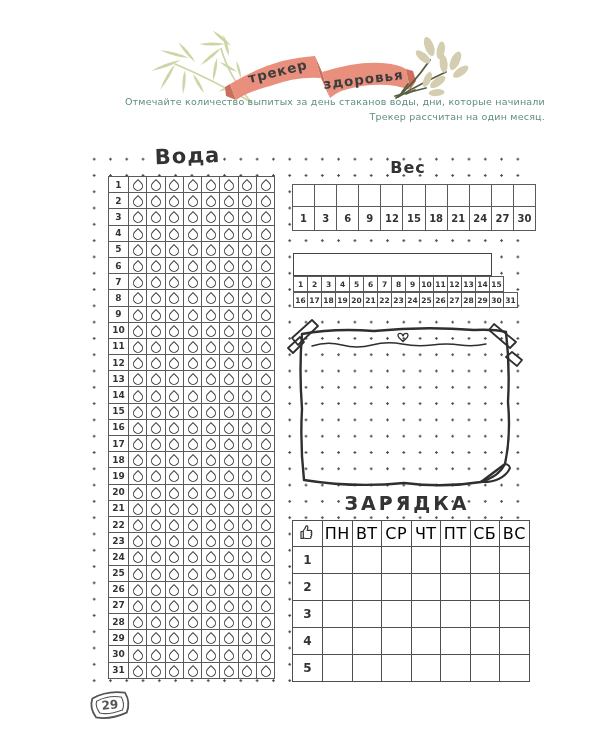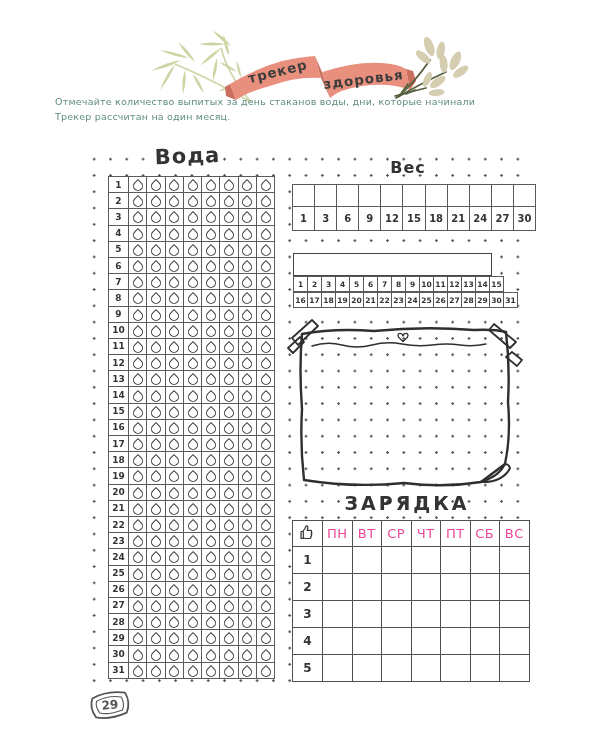--- a/index.html
+++ b/index.html
@@ -44,40 +44,40 @@
     font-size:7.5px;font-weight:bold;color:#333;display:flex;align-items:center;justify-content:center}
   .hcell:first-child{border-left:1px solid #5a5a5a}
 
   
   #note-paper{left:284px;top:314px}
 
   
   #ex-table{left:292px;top:520px;border-collapse:collapse;background:#fff;border:1.6px solid #3f3f3f}
   #ex-table td{border:1px solid #4f4f4f;padding:0;text-align:center}
   #ex-table td.ex-icon{width:29px;height:25px}
-  #ex-table td.ex-day{width:28.5px;font-size:13px;color:#ec4899;letter-spacing:.5px}
+  #ex-table td.ex-day{width:28.5px;font-size:16px;color:#000000;letter-spacing:.5px}
   #ex-table td.ex-num{font-size:12px;font-weight:bold;color:#333}
   #ex-table tr.week td{height:26px}
 
   
   #leaves-svg{left:133px;top:20px}
   #ribbon-svg{left:222px;top:40px}
   #flowers-svg{left:382px;top:34px}
   .leaf{fill:var(--leaves)}
   .stem{stroke:var(--leaves);stroke-width:1.6;fill:none}
   .flower-petal{fill:var(--flowers)}
   .flower-stem{stroke:var(--stems);stroke-width:1.8;fill:none;stroke-linecap:round}
   .ribbon-main{fill:var(--ribbon)}
   .ribbon-dark{fill:var(--ribbon-shadow)}
   .ribbon-text{font-family:"DejaVu Sans",sans-serif;font-size:13.5px;font-weight:bold;
     fill:var(--ink);letter-spacing:1px}
   .paper-line{fill:none;stroke:#2f2f2f;stroke-linecap:round;stroke-linejoin:round}
 
   
-  #intro{left:55px;top:94px;width:490px;text-align:left;font-size:9.5px;
+  #intro{left:55px;top:94px;width:490px;text-align:right;font-size:9.5px;
     line-height:15px;color:var(--intro-text);letter-spacing:.2px}
 
   
   #page-badge{left:86px;top:688px;transform:rotate(-5deg)}
   .badge-line{fill:#fff;stroke:#555;stroke-linejoin:round}
   .badge-num{font-size:12px;font-weight:bold;fill:#555;font-family:"DejaVu Sans",sans-serif}
 </style>
 </head>
 <body>
 

